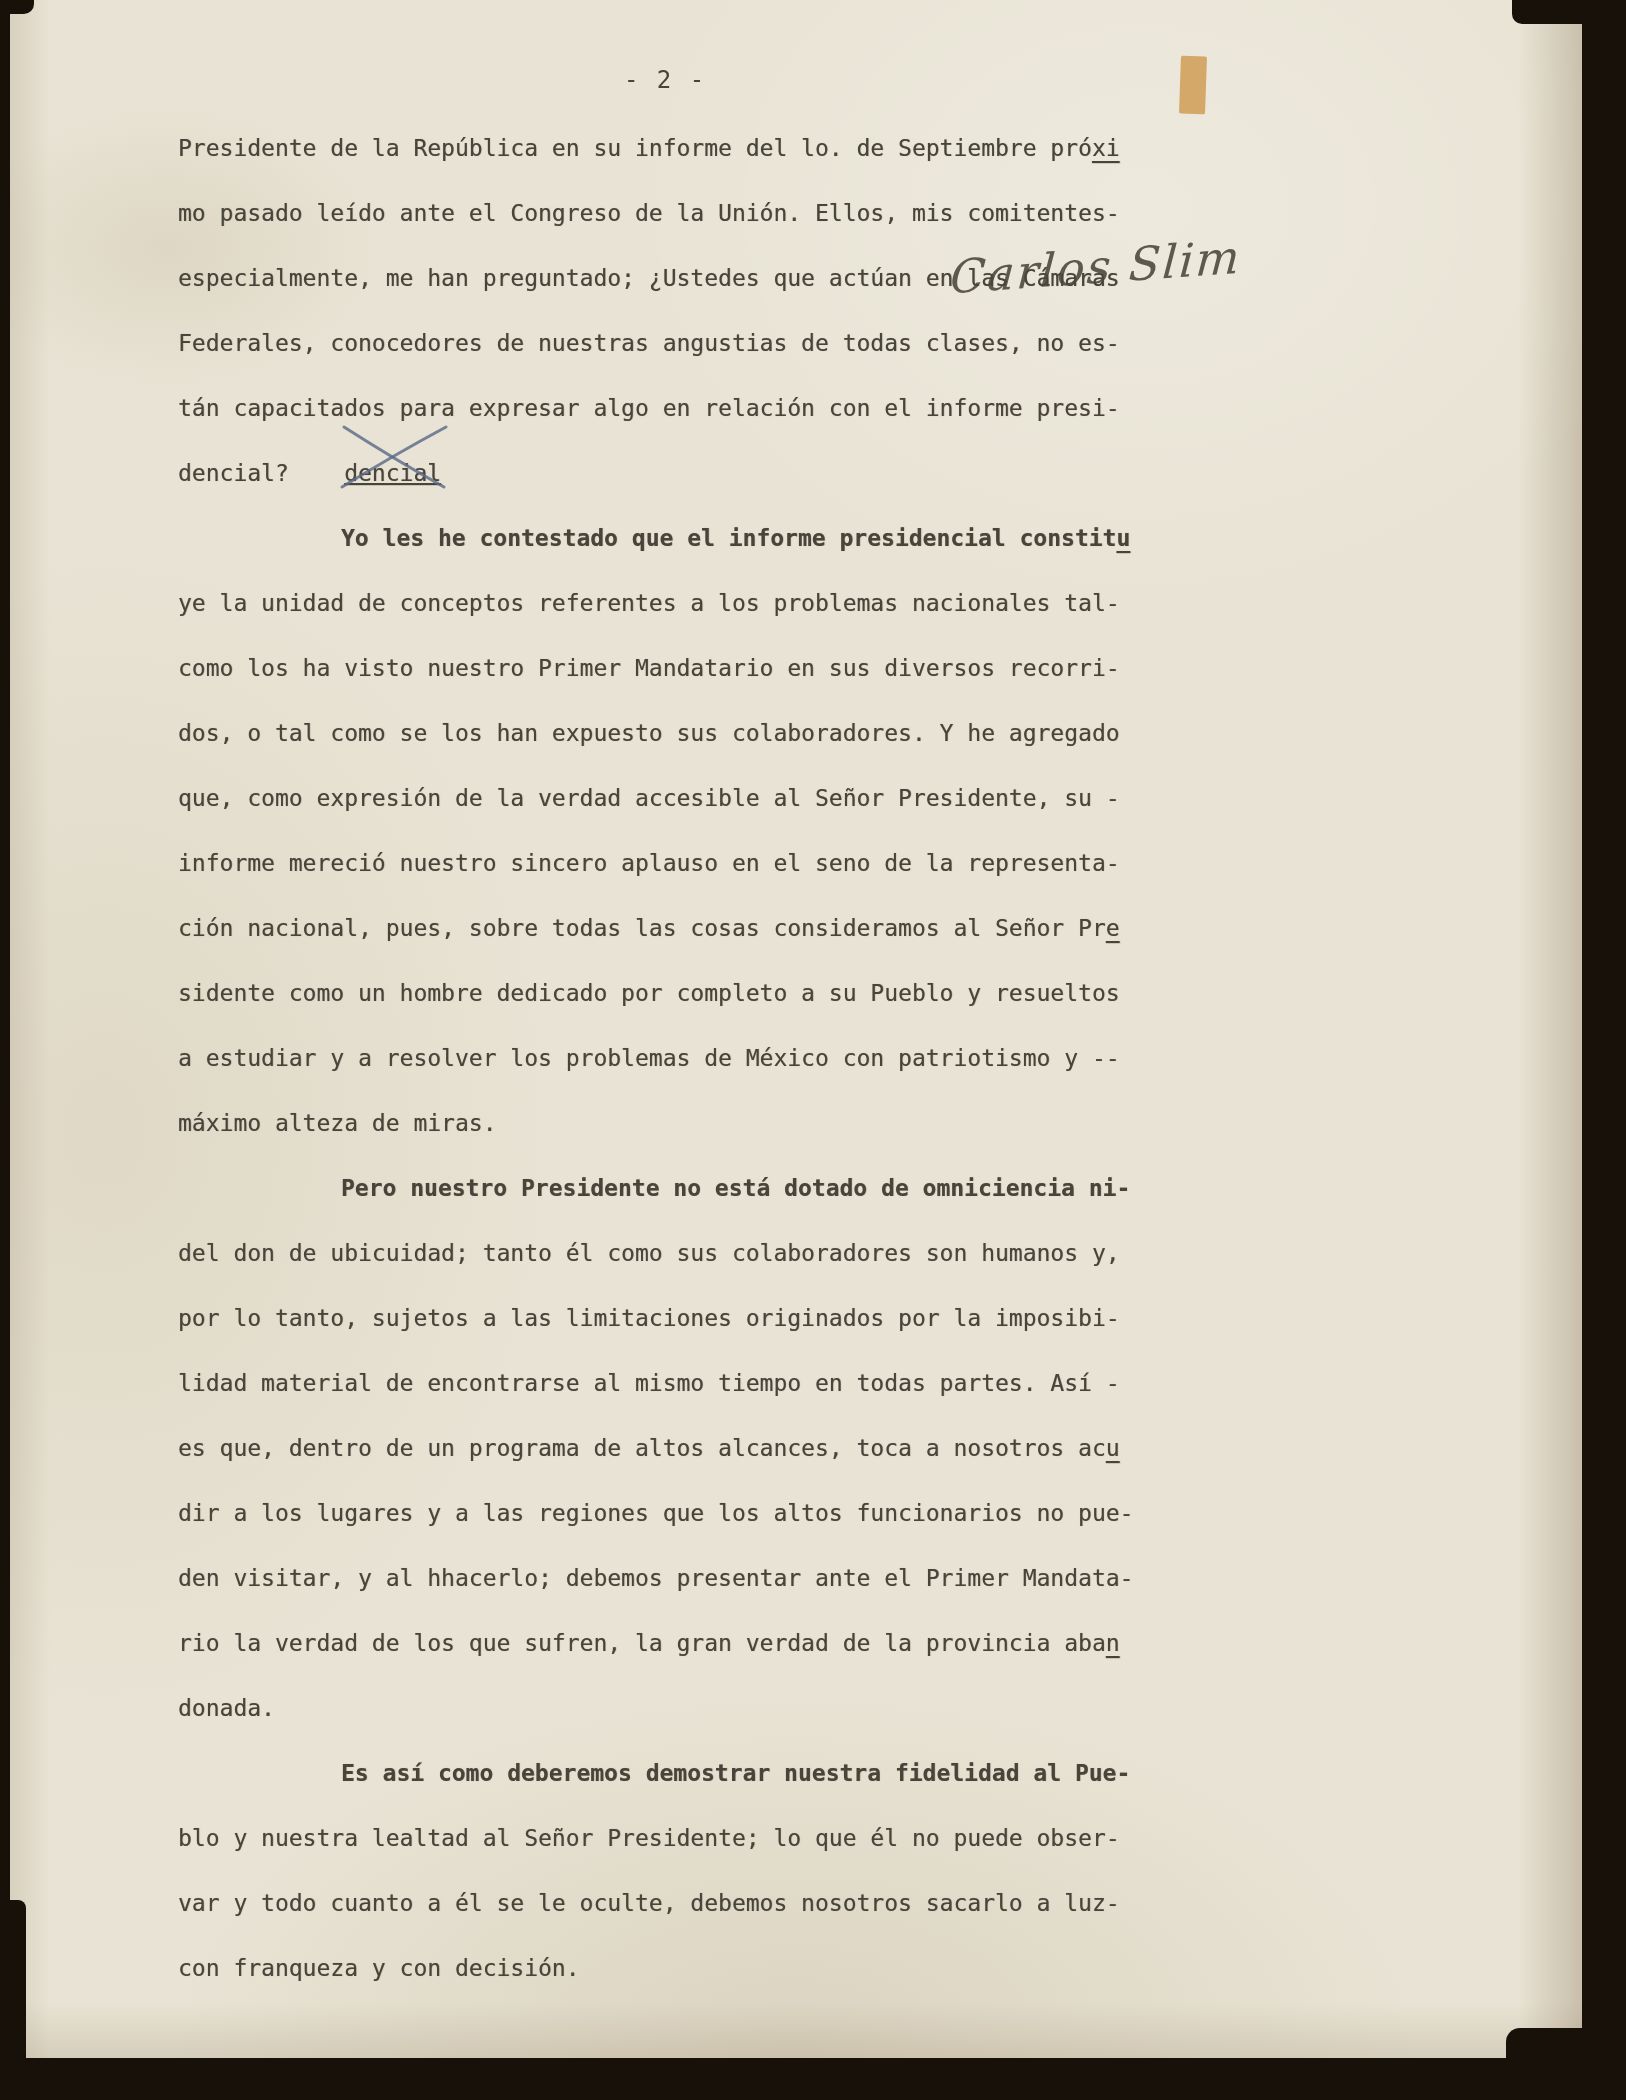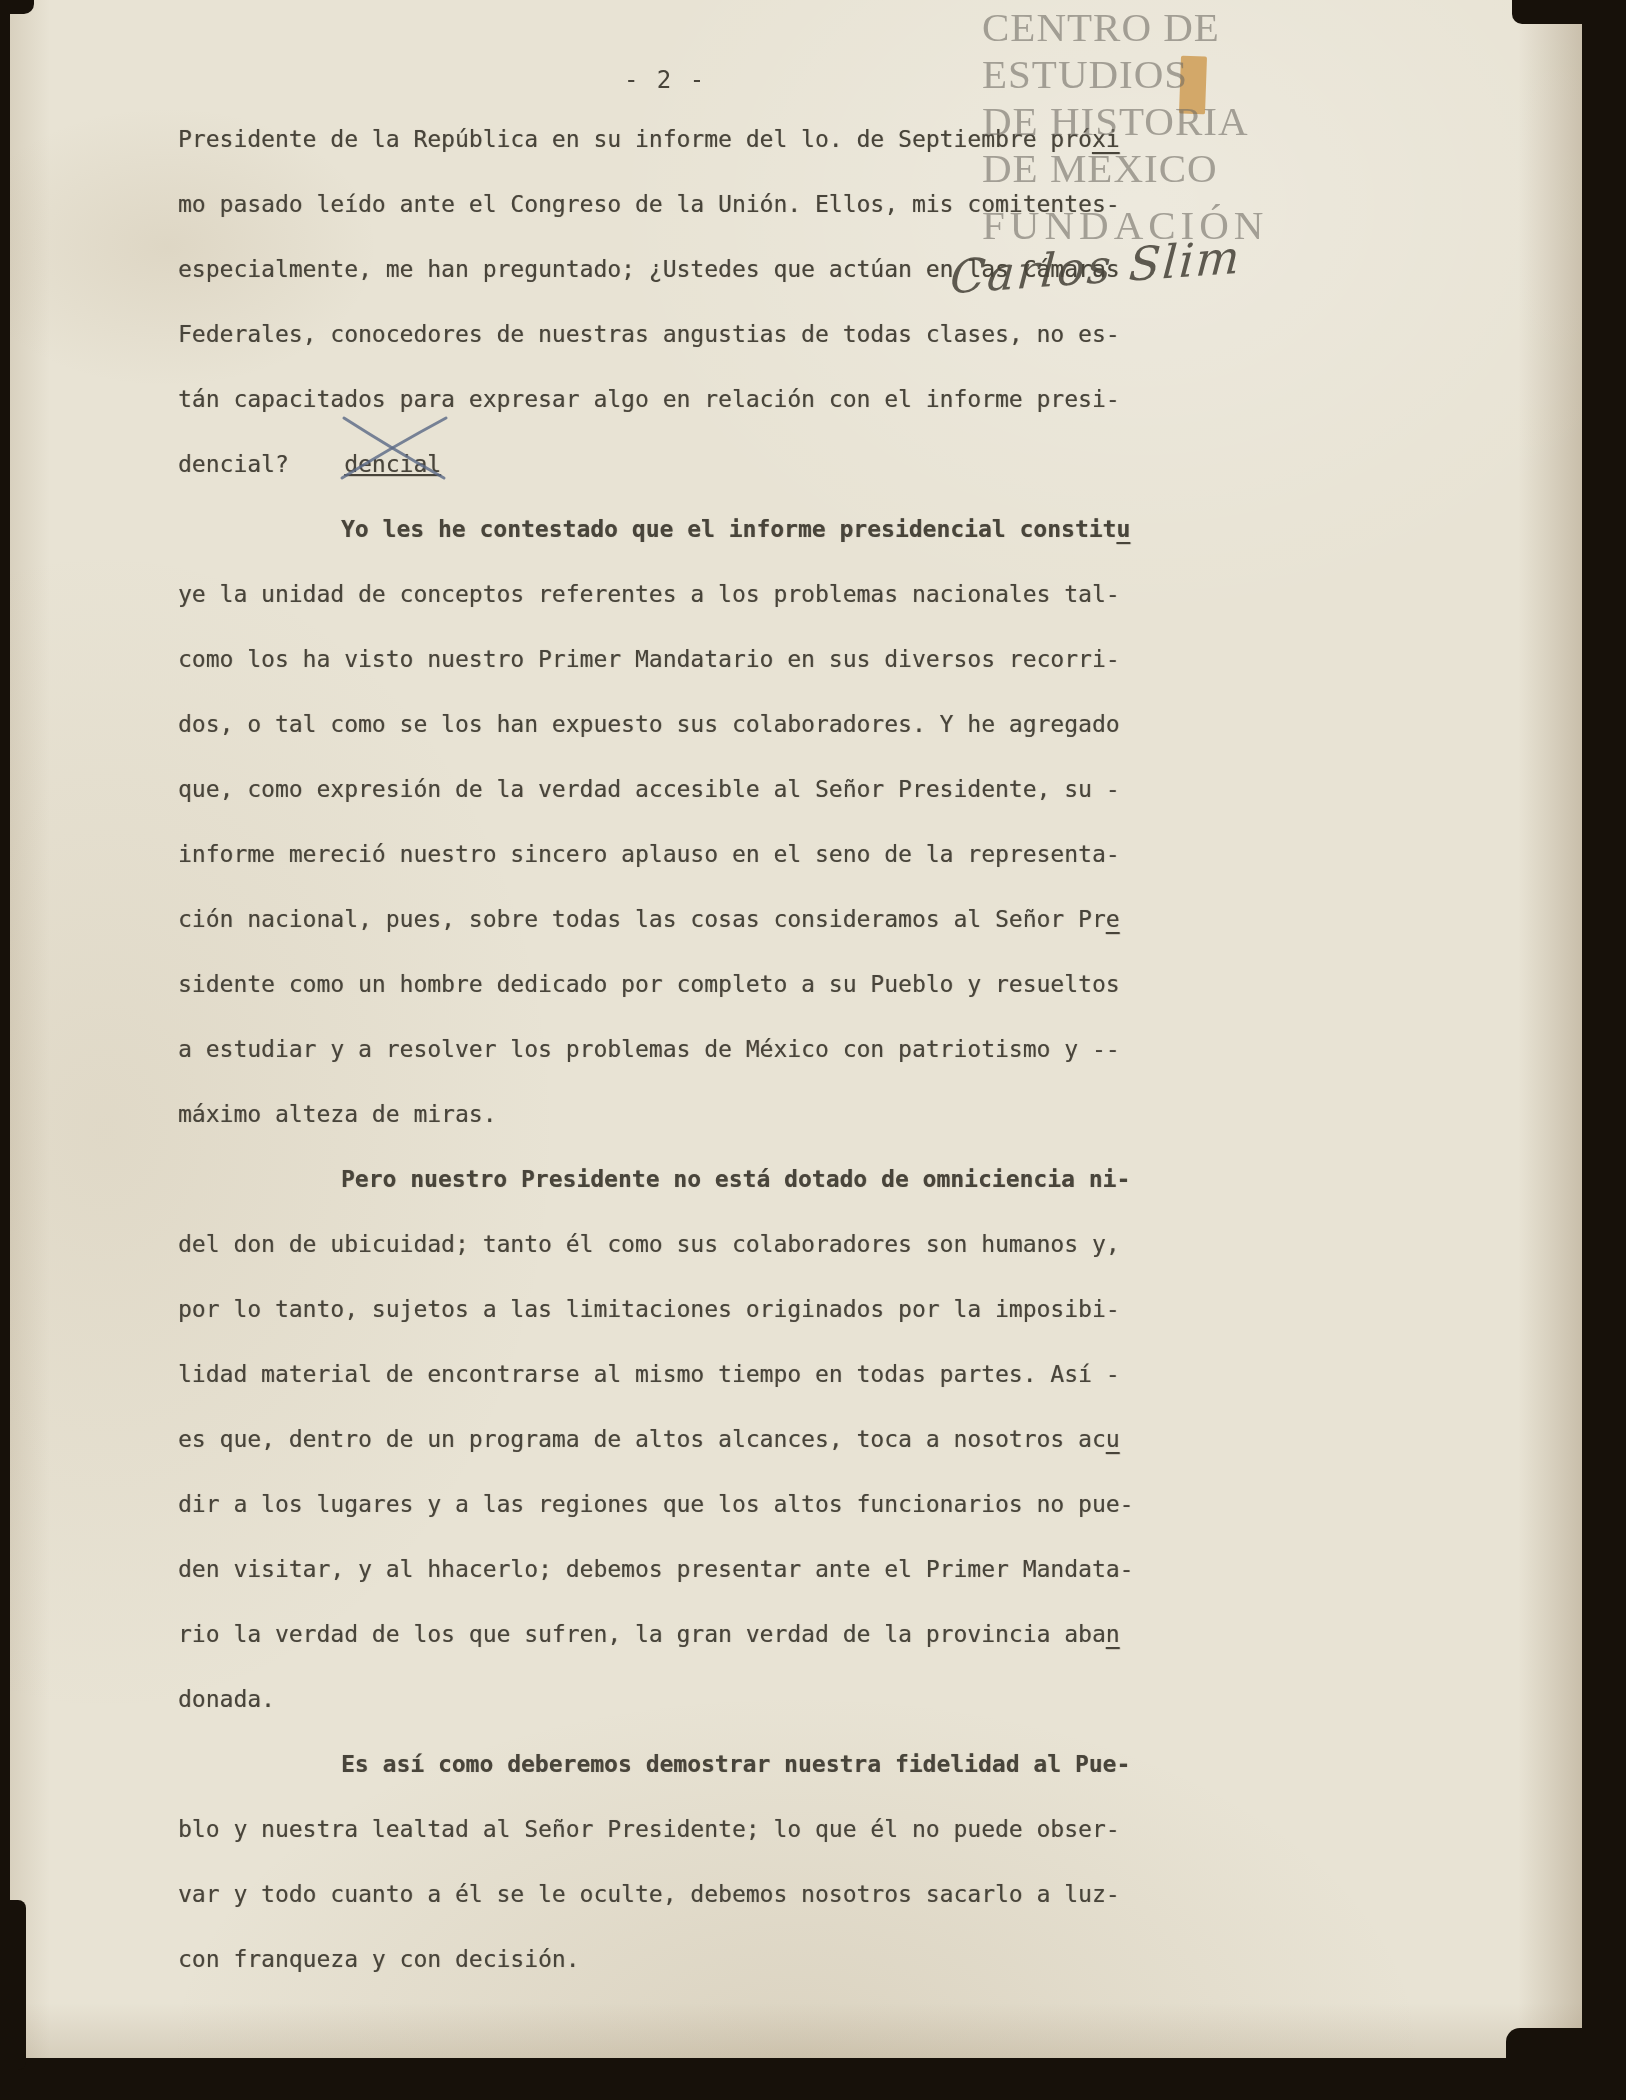--- a/index.html
+++ b/index.html
@@ -27,21 +27,21 @@
   #corner-tl{left:0;top:0;width:34px;height:14px;border-radius:0 0 10px 0;}
   #corner-tr{right:30px;top:0;width:84px;height:24px;border-radius:0 0 0 10px;}
   #corner-bl{left:0;bottom:30px;width:26px;height:170px;border-radius:0 8px 8px 0;}
   #corner-br{right:0;bottom:0;width:120px;height:72px;border-radius:14px 0 0 0;}
 
   .page-number{
     position:absolute;left:590px;top:66px;width:150px;text-align:center;
     font-size:24px;color:var(--ink,#48443a);letter-spacing:2px;z-index:2;
   }
   .doc-body{
-    position:absolute;left:178px;top:107px;width:1120px;
+    position:absolute;left:178px;top:116px;width:1120px;
     color:var(--ink,#48443a);font-size:23px;line-height:65px;
     white-space:pre;z-index:2;
     text-shadow:0.4px 0.4px 0.7px rgba(60,55,45,0.45);
   }
   .line{height:65px;}
   .indent{padding-left:163px;font-weight:bold;}
   .uend{text-decoration:underline;text-underline-offset:5px;}
 
   .crossed{position:relative;display:inline-block;text-decoration:underline;}
   .xmark{position:absolute;left:-8px;top:-20px;width:116px;height:72px;overflow:visible;}
@@ -68,27 +68,20 @@
   }
 </style>
 </head>
 <body>
 
 <div id="page">
   <div class="paper"></div>
 
   <div class="sticker"></div>
 
-  <div class="watermark">
-      <span class="wline">CENTRO DE</span>
-      <span class="wline">ESTUDIOS</span>
-      <span class="wline">DE HISTORIA</span>
-      <span class="wline">DE MEXICO</span>
-      <span class="wline wlast">FUNDACIÓN</span>
-    </div>
 
   <div class="page-number">- 2 -</div>
 
   <div class="doc-body"><div class="paragraph"><div class="line">Presidente de la República en su informe del lo. de Septiembre pró<span class="uend">xi</span></div><div class="line">mo pasado leído ante el Congreso de la Unión. Ellos, mis comitentes-</div><div class="line">especialmente, me han preguntado; ¿Ustedes que actúan en las Cámaras</div><div class="line">Federales, conocedores de nuestras angustias de todas clases, no es-</div><div class="line">tán capacitados para expresar algo en relación con el informe presi-</div><div class="line">dencial?    <span class="crossed">dencial<svg class="xmark" viewBox="0 0 116 72" preserveAspectRatio="none">
               <path d="M6 66 Q 58 34 110 6"></path>
               <path d="M8 6 Q 58 38 108 66"></path>
             </svg></span></div></div><div class="paragraph"><div class="line indent">Yo les he contestado que el informe presidencial constit<span class="uend">u</span></div><div class="line">ye la unidad de conceptos referentes a los problemas nacionales tal-</div><div class="line">como los ha visto nuestro Primer Mandatario en sus diversos recorri-</div><div class="line">dos, o tal como se los han expuesto sus colaboradores. Y he agregado</div><div class="line">que, como expresión de la verdad accesible al Señor Presidente, su -</div><div class="line">informe mereció nuestro sincero aplauso en el seno de la representa-</div><div class="line">ción nacional, pues, sobre todas las cosas consideramos al Señor Pr<span class="uend">e</span></div><div class="line">sidente como un hombre dedicado por completo a su Pueblo y resueltos</div><div class="line">a estudiar y a resolver los problemas de México con patriotismo y --</div><div class="line">máximo alteza de miras.</div></div><div class="paragraph"><div class="line indent">Pero nuestro Presidente no está dotado de omniciencia ni-</div><div class="line">del don de ubicuidad; tanto él como sus colaboradores son humanos y,</div><div class="line">por lo tanto, sujetos a las limitaciones originados por la imposibi-</div><div class="line">lidad material de encontrarse al mismo tiempo en todas partes. Así -</div><div class="line">es que, dentro de un programa de altos alcances, toca a nosotros ac<span class="uend">u</span></div><div class="line">dir a los lugares y a las regiones que los altos funcionarios no pue-</div><div class="line">den visitar, y al hhacerlo; debemos presentar ante el Primer Mandata-</div><div class="line">rio la verdad de los que sufren, la gran verdad de la provincia aba<span class="uend">n</span></div><div class="line">donada.</div></div><div class="paragraph"><div class="line indent">Es así como deberemos demostrar nuestra fidelidad al Pue-</div><div class="line">blo y nuestra lealtad al Señor Presidente; lo que él no puede obser-</div><div class="line">var y todo cuanto a él se le oculte, debemos nosotros sacarlo a luz-</div><div class="line">con franqueza y con decisión.</div></div></div>
 
   <div class="signature">Carlos Slim</div>
 

